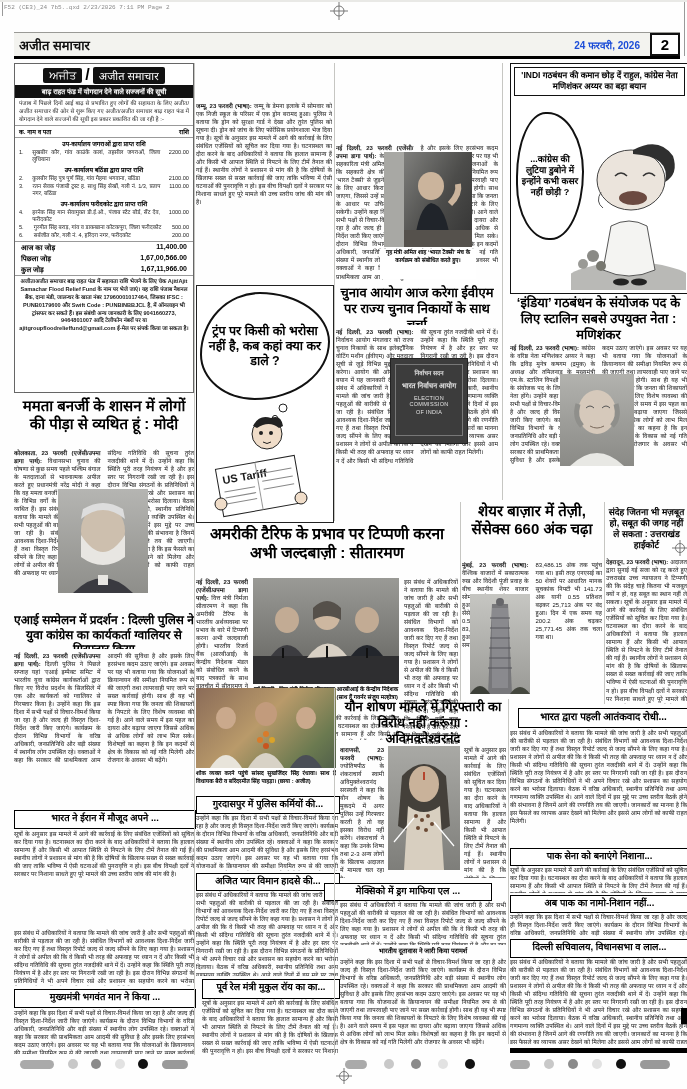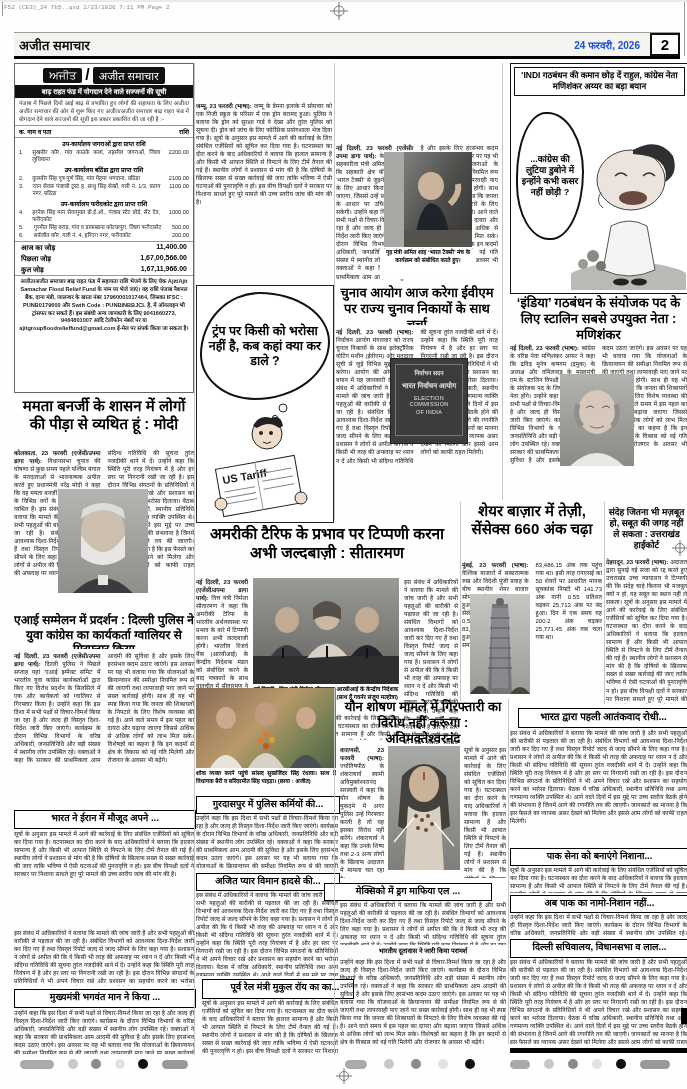--- a/index.html
+++ b/index.html
@@ -323,21 +323,21 @@
         <circle cx="64" cy="52" r="3" fill="#d97b2a"></circle>
       <circle cx="76" cy="52" r="3" fill="#d9a32a"></circle>
         <circle cx="70" cy="58" r="3" fill="#c9541e"></circle>
     </svg>
   </div>
   <div class="abs cap" style="left:196px;top:768px;width:140px;height:24px;text-align:justify;">शोक व्यक्त करने पहुंचे सांसद सुखजिंदर सिंह रंधावा। साथ हैं विधायक बैरी व बरिंदरमीत सिंह पाहड़ा। (छाया : अजीत)</div>
   <div class="abs cbox" style="left:196px;top:794px;width:142px;height:16px;">गुरदासपुर में पुलिस कर्मियों की...</div>
   <div class="abs bt" style="left:196px;top:812px;width:142px;height:57px;">उन्होंने कहा कि इस दिशा में सभी पक्षों से विचार-विमर्श किया जा रहा है और जल्द ही विस्तृत दिशा-निर्देश जारी किए जाएंगे। कार्यक्रम के दौरान विभिन्न विभागों के वरिष्ठ अधिकारी, जनप्रतिनिधि और बड़ी संख्या में स्थानीय लोग उपस्थित रहे। वक्ताओं ने कहा कि सरकार की प्राथमिकता आम आदमी की सुविधा है और इसके लिए हरसंभव कदम उठाए जाएंगे। इस अवसर पर यह भी बताया गया कि योजनाओं के क्रियान्वयन की समीक्षा नियमित रूप से की जाएगी तथा लापरवाही पाए जाने पर सख्त कार्रवाई होगी। साथ ही यह भी स्पष्ट किया गया कि जनता की शिकायतों के निपटारे के लिए विशेष व्यवस्था की गई है। आने वाले समय में इस पहल का दायरा और बढ़ाया जाएगा जिससे अधिक से अधिक लोगों को लाभ मिल सके। विशेषज्ञों का कहना है कि इन कदमों से क्षेत्र के विकास को नई गति मिलेगी और रोजगार के अवसर भी बढ़ेंगे।</div>
   <div class="abs cbox" style="left:196px;top:871px;width:142px;height:16px;">अजित प्यार विमान हादसे की...</div>
   <div class="abs bt" style="left:196px;top:889px;width:142px;height:85px;">इस संबंध में अधिकारियों ने बताया कि मामले की जांच जारी है और सभी पहलुओं की बारीकी से पड़ताल की जा रही है। संबंधित विभागों को आवश्यक दिशा-निर्देश जारी कर दिए गए हैं तथा विस्तृत रिपोर्ट जल्द से जल्द सौंपने के लिए कहा गया है। प्रशासन ने लोगों से अपील की कि वे किसी भी तरह की अफवाह पर ध्यान न दें और किसी भी संदिग्ध गतिविधि की सूचना तुरंत नजदीकी थाने में दें। उन्होंने कहा कि स्थिति पूरी तरह नियंत्रण में है और हर स्तर पर निगरानी रखी जा रही है। इस दौरान विभिन्न संगठनों के प्रतिनिधियों ने भी अपने विचार रखे और प्रशासन का सहयोग करने का भरोसा दिलाया। बैठक में वरिष्ठ अधिकारी, स्थानीय प्रतिनिधि तथा अन्य गणमान्य व्यक्ति उपस्थित थे। आने वाले दिनों में इस मुद्दे पर उच्च स्तरीय बैठकें होने की संभावना है जिनमें आगे की रणनीति तय की जाएगी। जानकारों का मानना है कि इस फैसले का व्यापक असर देखने को मिलेगा और इससे आम लोगों को काफी राहत मिलेगी।</div>
-  <div class="abs cbox" style="left:202px;top:977px;width:136px;height:18px;padding-left:14px;">पूर्व रेल मंत्री मुकुल रॉय का का...</div>
+  <div class="abs cbox" style="left:202px;top:977px;width:136px;height:18px;">पूर्व रेल मंत्री मुकुल रॉय का का...</div>
   <div class="abs bt" style="left:202px;top:997px;width:136px;height:56px;">सूत्रों के अनुसार इस मामले में आगे की कार्रवाई के लिए संबंधित एजेंसियों को सूचित कर दिया गया है। घटनास्थल का दौरा करने के बाद अधिकारियों ने बताया कि हालात सामान्य हैं और किसी भी आपात स्थिति से निपटने के लिए टीमें तैनात की गई हैं। स्थानीय लोगों ने प्रशासन से मांग की है कि दोषियों के खिलाफ सख्त से सख्त कार्रवाई की जाए ताकि भविष्य में ऐसी घटनाओं की पुनरावृत्ति न हो। इस बीच विपक्षी दलों ने सरकार पर निशाना साधते हुए पूरे मामले की उच्च स्तरीय जांच की मांग की है।</div>
 
   <div class="abs hl" style="left:340px;top:697px;width:166px;height:44px;font-size:13px;">यौन शोषण मामले में गिरफ्तारी का विरोध नहीं करूंगा : अविमुक्तेश्वरनंद</div>
   <div class="abs" style="left:340px;top:744px;width:166px;height:132px;display:flex;gap:4px;overflow:hidden;">
     <div class="bt" style="width:44px;height:132px;">
       <span class="dl">वाराणसी, 23 फरवरी (भाषा):</span>
       <span>ज्योतिषपीठ के शंकराचार्य स्वामी अविमुक्तेश्वरानंद सरस्वती ने कहा कि यौन शोषण के मुकदमे में अगर पुलिस उन्हें गिरफ्तार करती है तो वह इसका विरोध नहीं करेंगे। शंकराचार्य ने कहा कि उनके शिष्य तथा 2-3 अन्य लोगों के खिलाफ अदालत में मामला चल रहा है।</span>
     </div>
     <div style="width:72px;height:124px;background:linear-gradient(#a9a9a5,#7e7e7a);overflow:hidden;">
       <svg width="72" height="124" viewBox="0 0 72 124">

